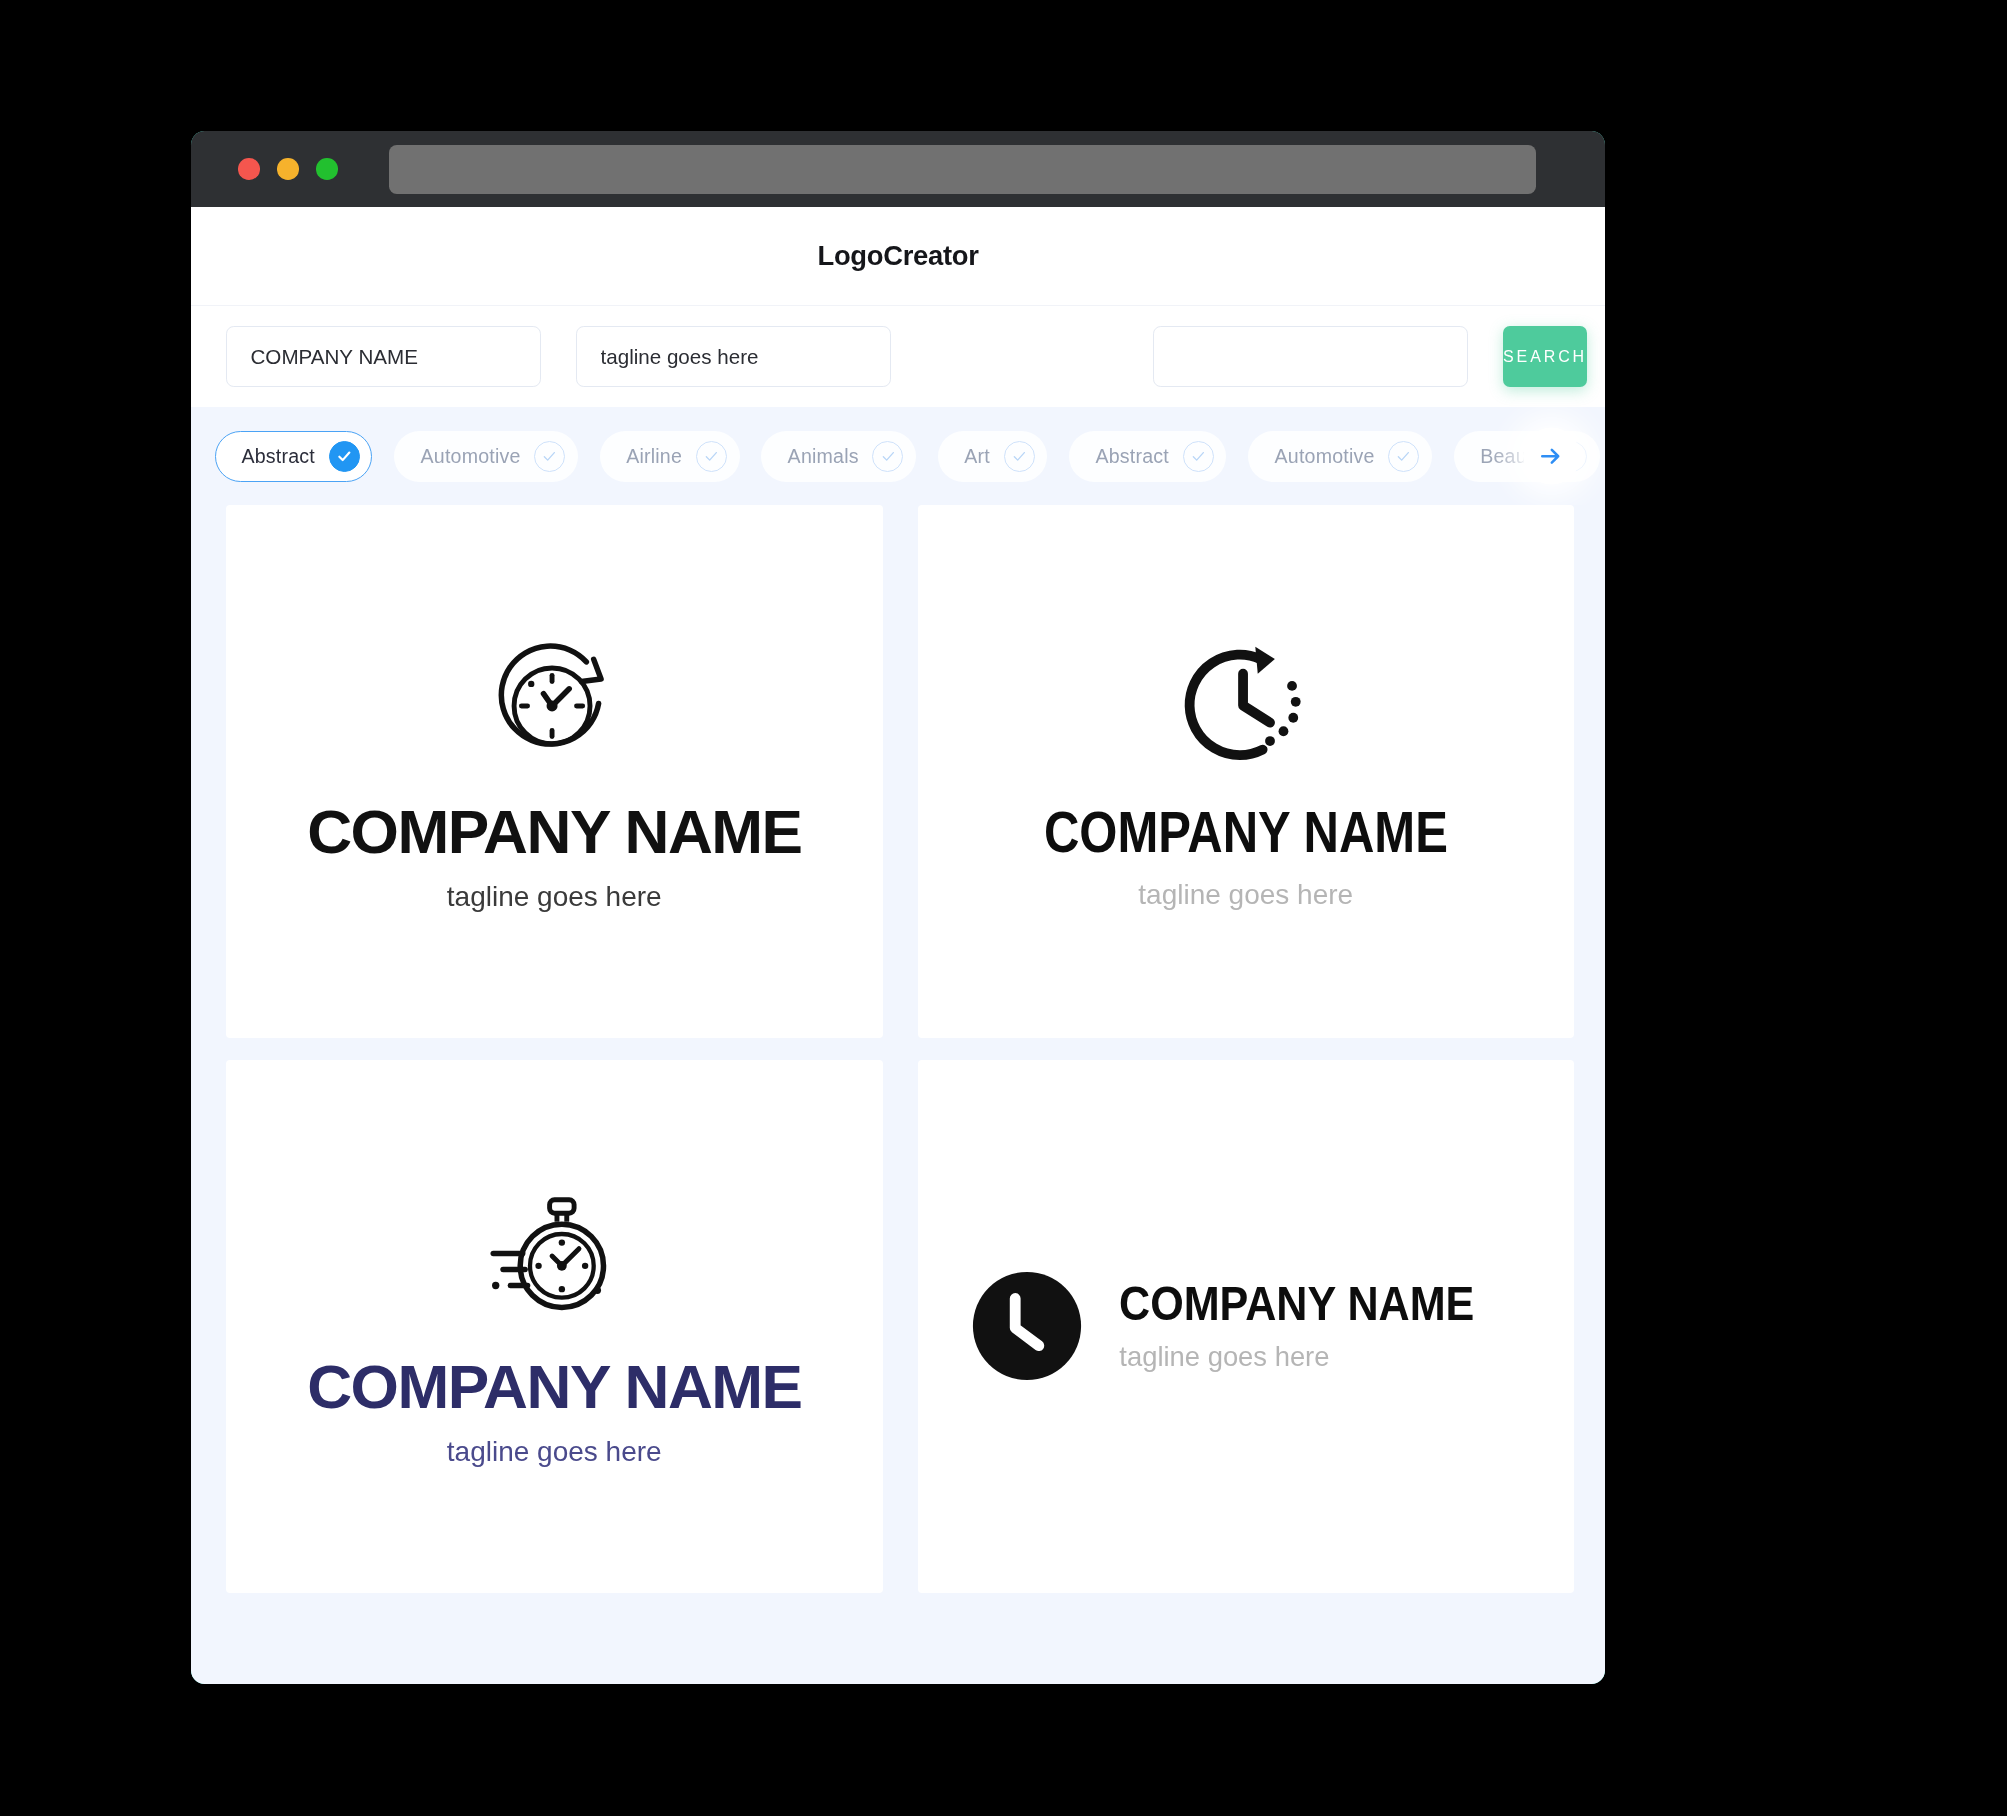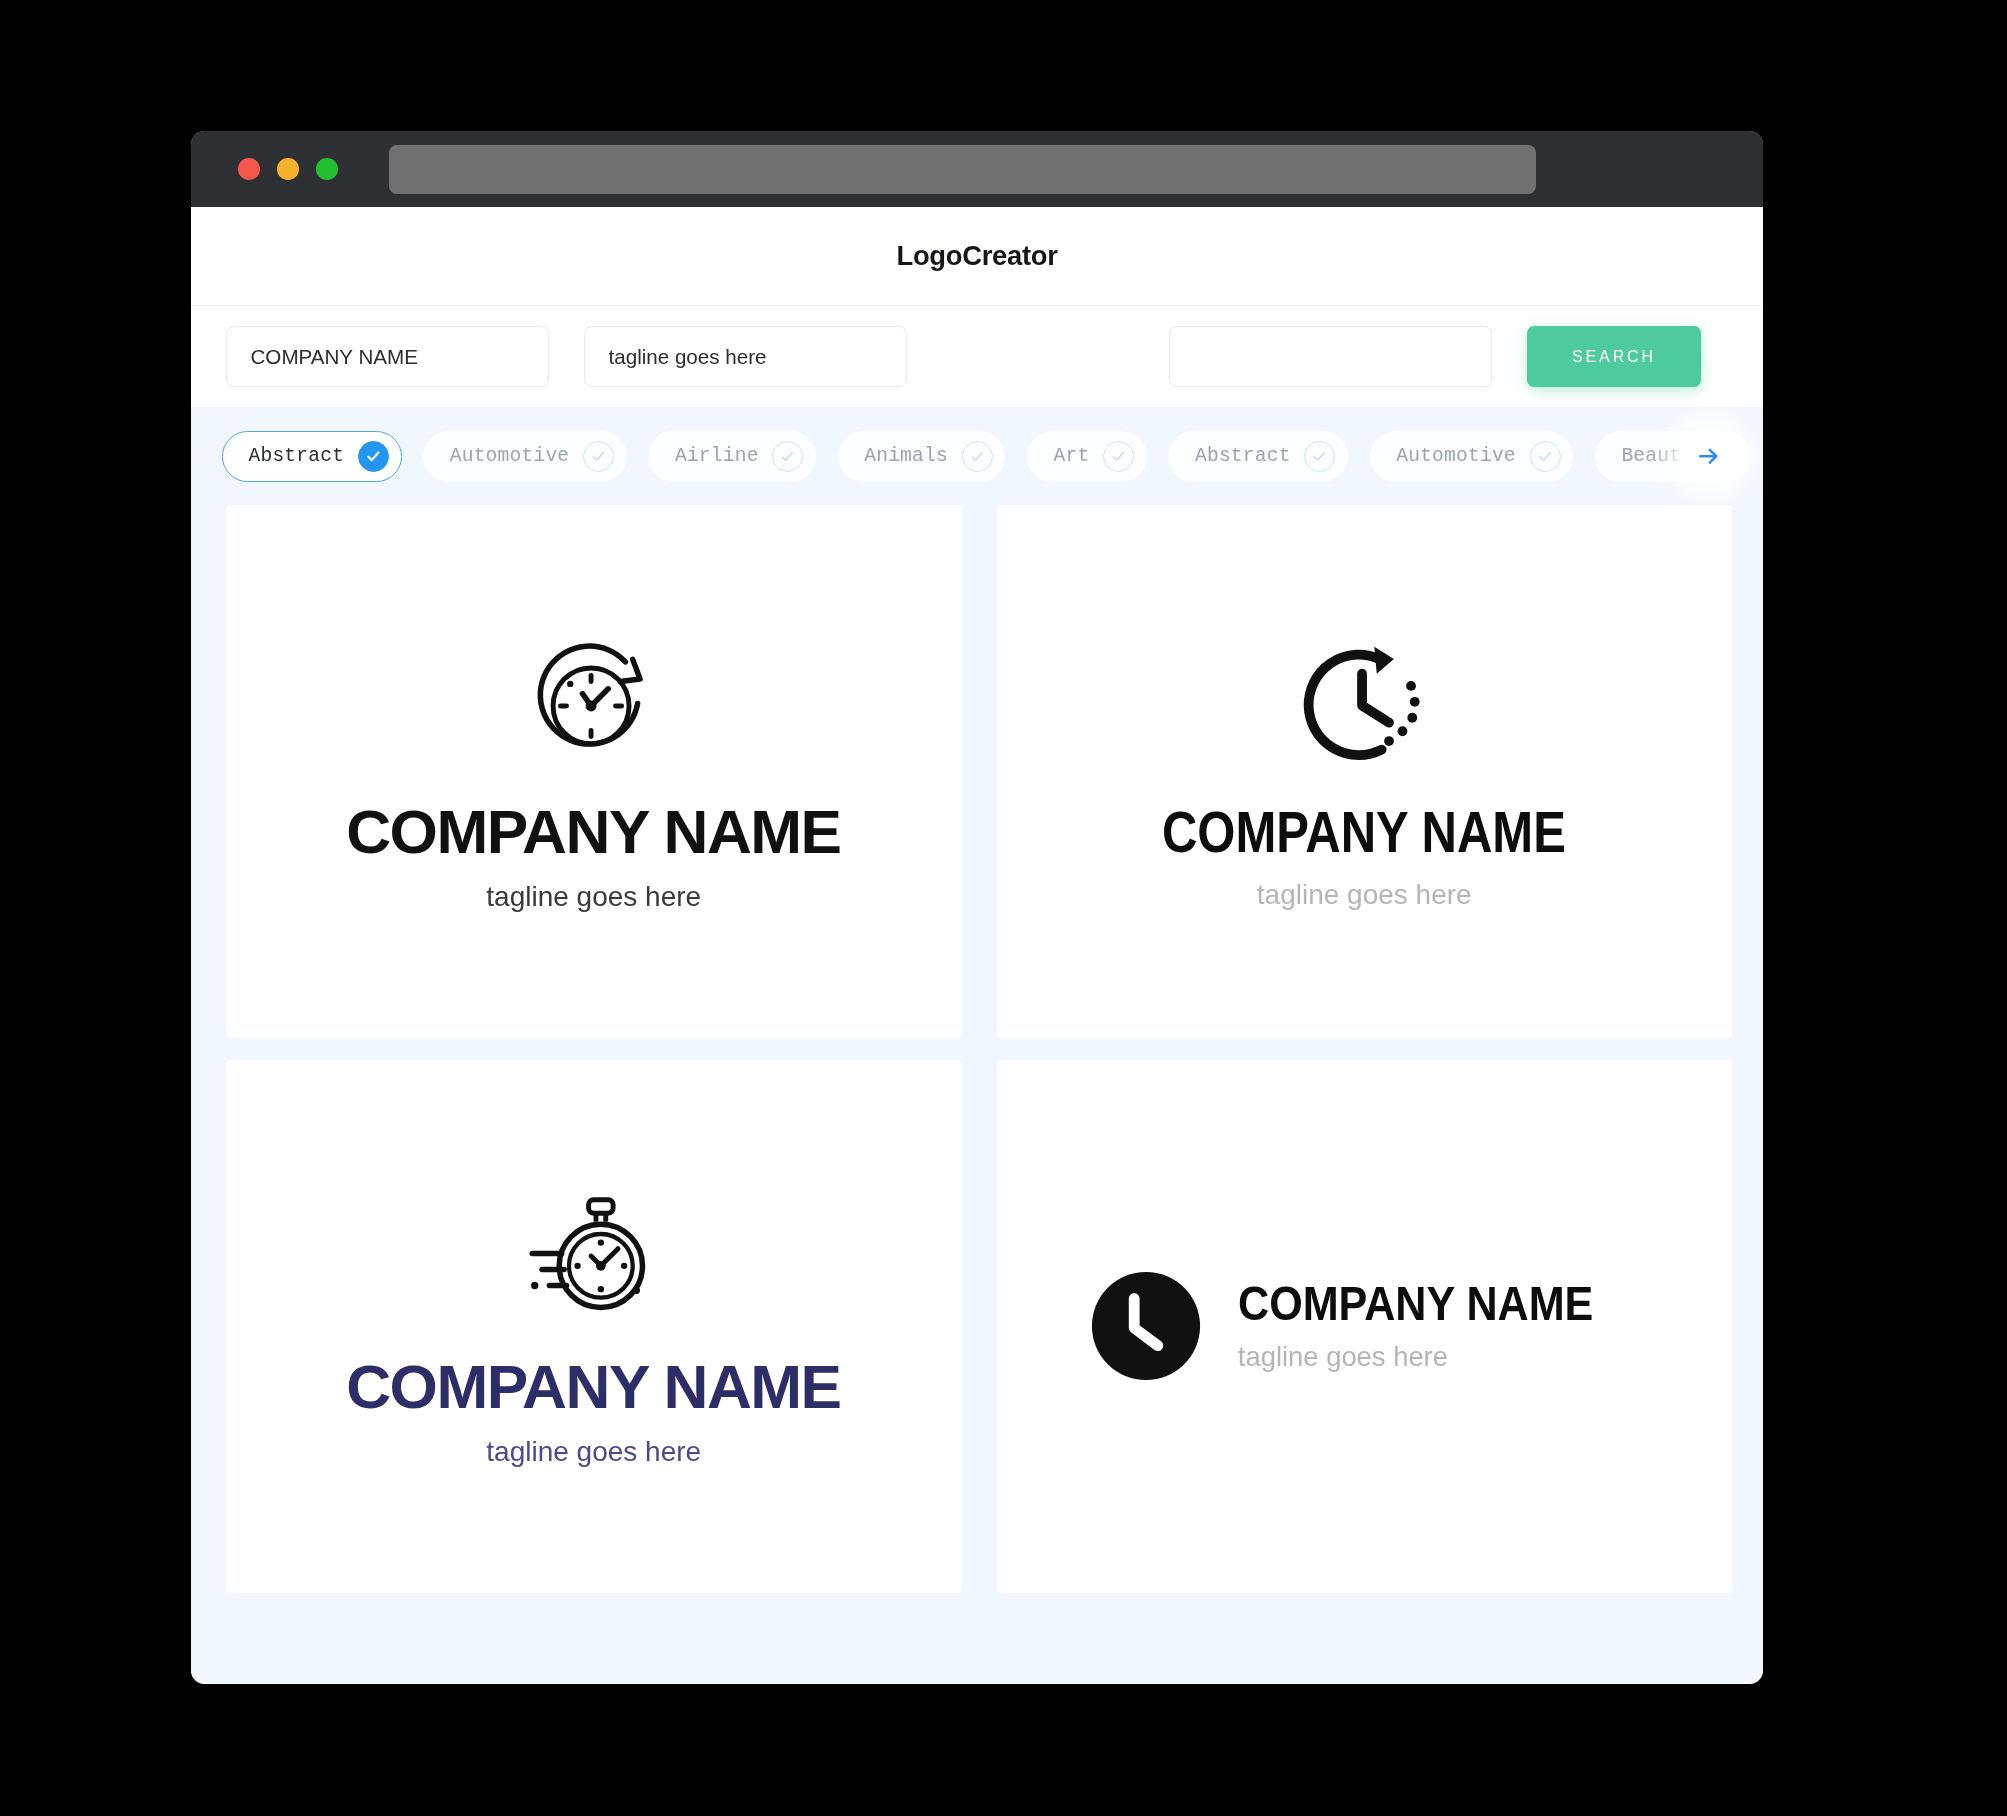--- a/index.html
+++ b/index.html
@@ -7,21 +7,21 @@
     width:2007px; height:1816px;
     background:#000000;
     font-family:"Liberation Sans", sans-serif;
     overflow:hidden;
   }
 
   
   .browser-window{
     position:absolute;
     left:191px; top:131px;
-    width:1572px; height:1553px;
+    width:1414px; height:1553px;
     border-radius:13.7px 13.7px 13.7px 13.7px;
     overflow:hidden;
     background:#5eead4;
   }
 
   .chrome-bar{
     height:76px;
     background:#2e3033;
     display:flex;
     align-items:center;
@@ -98,24 +98,23 @@
     font-family:"Liberation Sans", sans-serif;
     box-shadow:0 3.9px 13.7px rgba(78,203,156,.35);
   }
 
   
   .chips-bar{
     background:#f2f6fe;
     height:98px;
     display:flex;
     align-items:center;
-    padding:0 31px;
+    padding:0 24px;
     position:relative;
     overflow:hidden;
-    font-family:Liberation Mono, monospace;
   }
   .chip{
     height:51px;
     display:flex;
     align-items:center;
     gap:13.7px;
     padding:0 11.8px 0 25.5px;
     border-radius:25.5px;
     background:#fdfeff;
     margin-right:21.6px;

